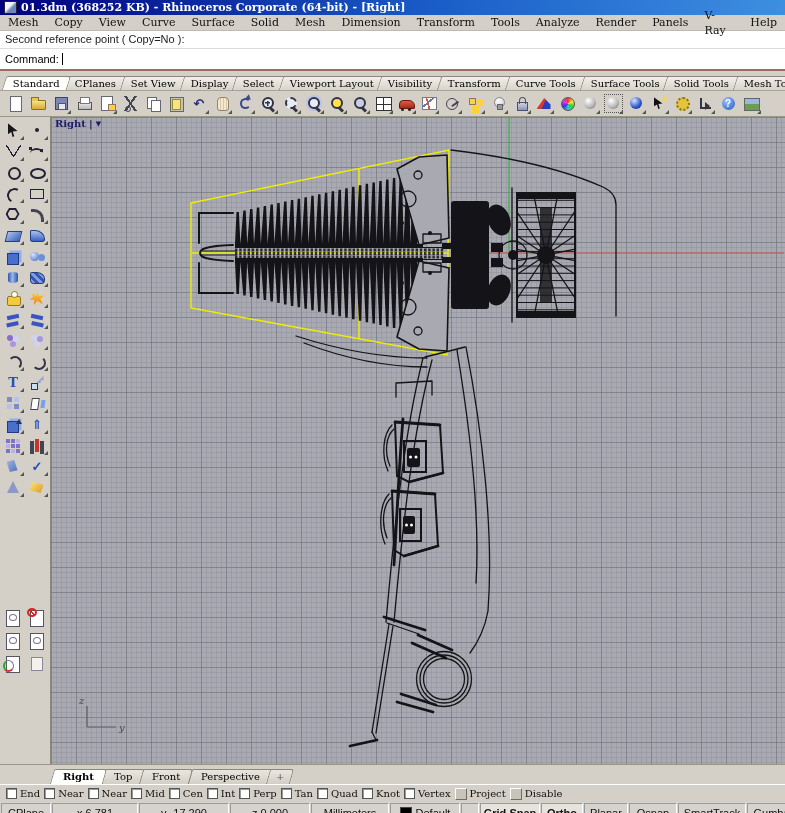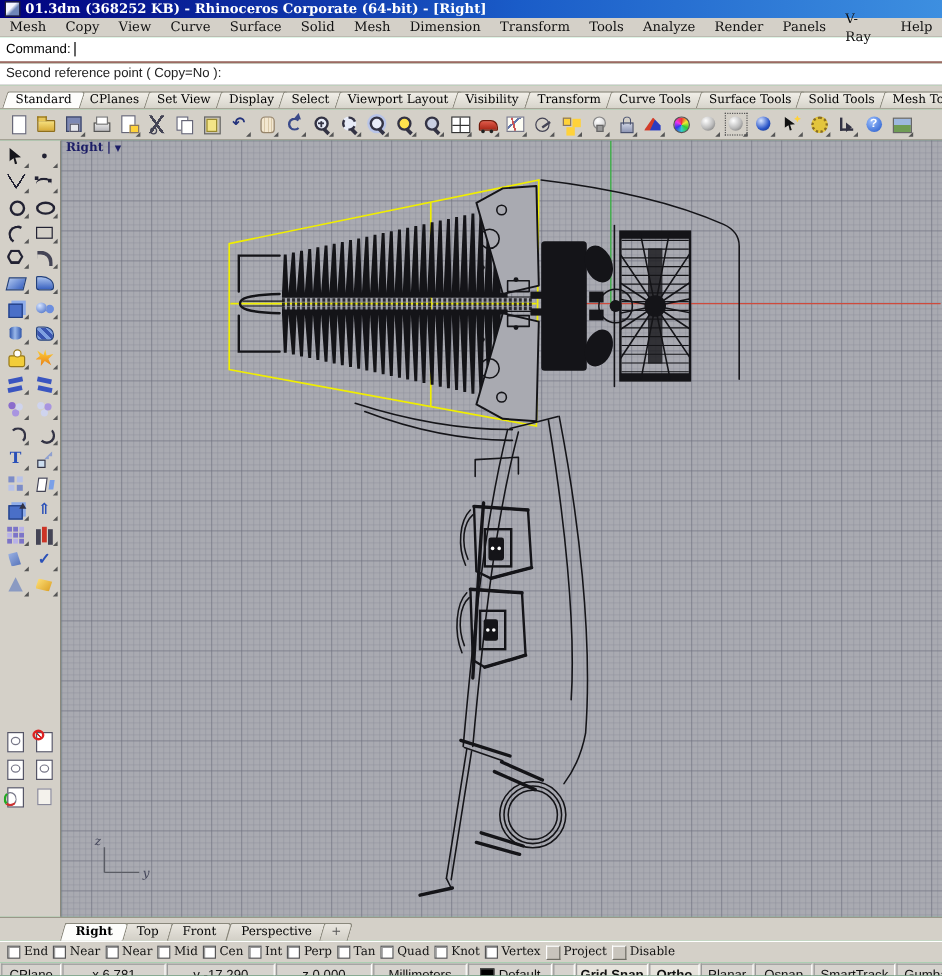--- a/index.html
+++ b/index.html
@@ -1,16 +1,16 @@
 <!DOCTYPE html>
 <html style="--vpbg: #a9aab1; --ink: #141418; --sel: #f0ee00; --axr: #cf4a3c; --axg: #3fae49;"><head>
 <meta charset="utf-8">
 <style>
   html,body{margin:0;padding:0;background:#888;}
-  #app{position:relative;width:785px;height:813px;background:#22c55e;overflow:hidden;
+  #app{position:relative;width:785px;height:813px;background:#fdba74;overflow:hidden;
        font-family:"Liberation Sans",sans-serif;-webkit-font-smoothing:none;}
   
   #titlebar{height:15px;background:linear-gradient(90deg,#00007e,#1a5cc8 55%,#3d8fe0);
     color:#fff;display:flex;align-items:center;padding:0 4px;
     font:bold 11px/15px "DejaVu Serif",serif;white-space:nowrap;}
   #appicon{width:11px;height:11px;margin-right:4px;flex:0 0 auto;
     background:linear-gradient(135deg,#f4f6ff 40%,#6e86b8 60%);border:1px solid #223;}
   
   #menubar{height:15px;background:#d4d0c8;display:flex;align-items:center;
     font:11px/15px "DejaVu Serif",serif;color:#111;border-bottom:1px solid #bdbab1;}
@@ -201,26 +201,26 @@
       <span class="menu-item">Mesh</span>
       <span class="menu-item">Dimension</span>
       <span class="menu-item">Transform</span>
       <span class="menu-item">Tools</span>
       <span class="menu-item">Analyze</span>
       <span class="menu-item">Render</span>
       <span class="menu-item">Panels</span>
       <span class="menu-item">V-Ray</span>
       <span class="menu-item">Help</span>
     </div>
+  <div id="cmdhist">
+    <span>Second reference point ( Copy=No ):</span>
+  </div>
   <div id="cmdline">
     <span>Command:</span>
     <span id="caret"></span>
-  </div>
-  <div id="cmdhist">
-    <span>Second reference point ( Copy=No ):</span>
   </div>
   <div id="tabstrip">
       <div class="tt active"><span>Standard</span></div>
       <div class="tt"><span>CPlanes</span></div>
       <div class="tt"><span>Set View</span></div>
       <div class="tt"><span>Display</span></div>
       <div class="tt"><span>Select</span></div>
       <div class="tt"><span>Viewport Layout</span></div>
       <div class="tt"><span>Visibility</span></div>
       <div class="tt"><span>Transform</span></div>

